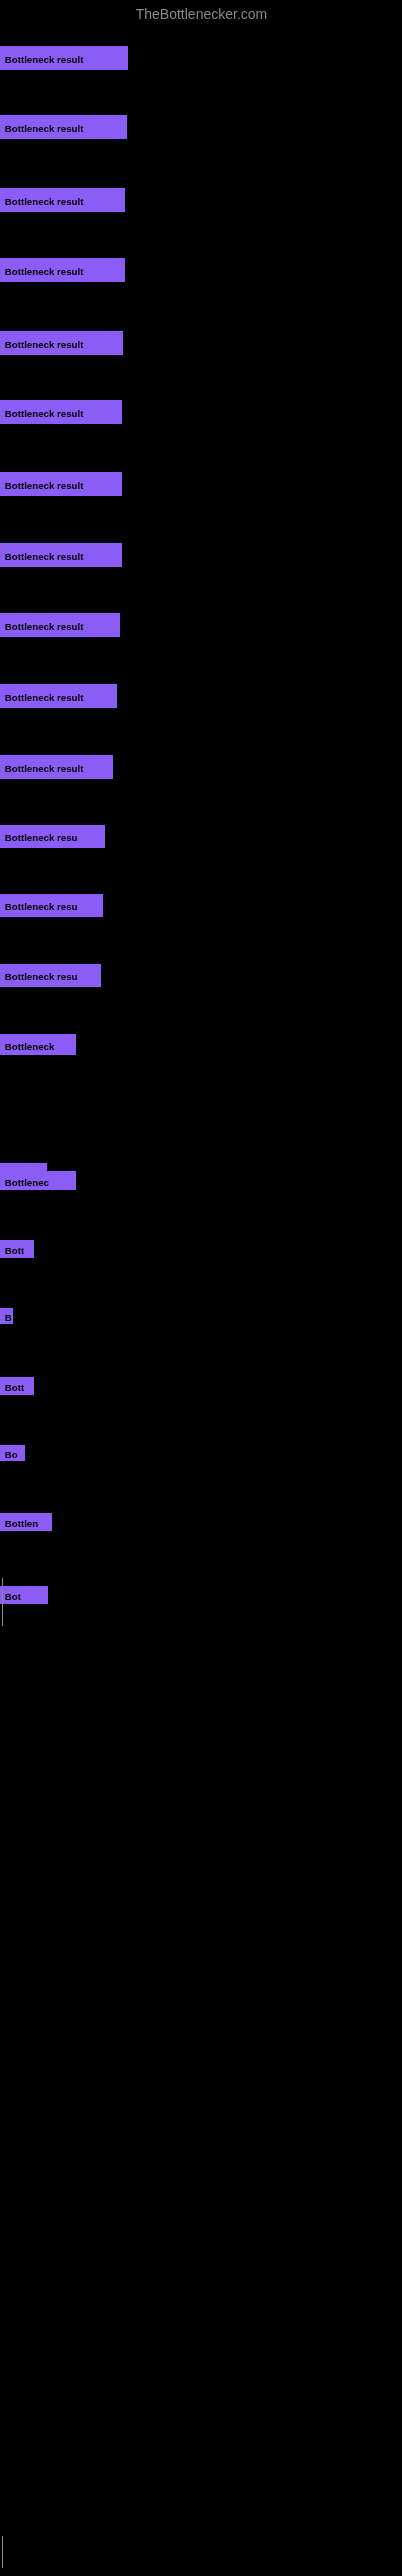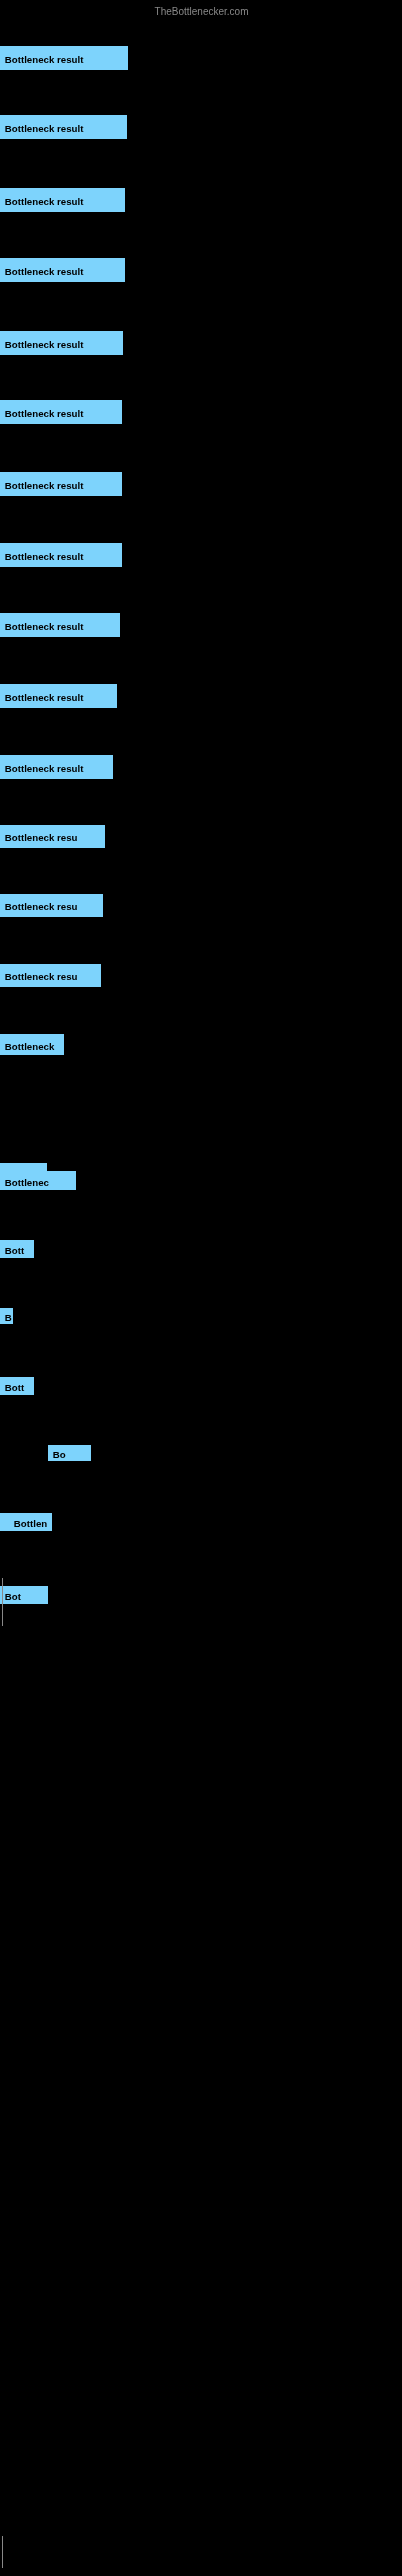--- a/index.html
+++ b/index.html
@@ -14,25 +14,25 @@
       font-family: Arial, sans-serif;
       position: relative;
     }
     .site-title {
       position: absolute;
       top: 6.4px;
       left: 0;
       right: 0;
       text-align: center;
       color: #888888;
-      font-size: 10px;
+      font-size: 14px;
     }
     .bottleneck-badge {
       position: absolute;
-      background-color: #7dd3fc;
+      background-color: #8b5cf6;
       color: #000000;
       font-size: 9.7px;
       font-weight: bold;
       padding: 2.4px 4.8px;
       white-space: nowrap;
       overflow: hidden;
     }
     .vertical-line {
       position: absolute;
       width: 1.6px;
@@ -52,27 +52,27 @@
     <div class="bottleneck-badge" style="top: 331px; left: 0px; width: 123px; height: 24px; line-height: 24px;">Bottleneck result</div>
     <div class="bottleneck-badge" style="top: 400px; left: 0px; width: 122px; height: 24px; line-height: 24px;">Bottleneck result</div>
     <div class="bottleneck-badge" style="top: 472px; left: 0px; width: 122px; height: 24px; line-height: 24px;">Bottleneck result</div>
     <div class="bottleneck-badge" style="top: 543px; left: 0px; width: 122px; height: 24px; line-height: 24px;">Bottleneck result</div>
     <div class="bottleneck-badge" style="top: 613px; left: 0px; width: 120px; height: 24px; line-height: 24px;">Bottleneck result</div>
     <div class="bottleneck-badge" style="top: 684px; left: 0px; width: 117px; height: 24px; line-height: 24px;">Bottleneck result</div>
     <div class="bottleneck-badge" style="top: 755px; left: 0px; width: 113px; height: 24px; line-height: 24px;">Bottleneck result</div>
     <div class="bottleneck-badge" style="top: 825px; left: 0px; width: 105px; height: 22.5px; line-height: 22.5px;">Bottleneck resu</div>
     <div class="bottleneck-badge" style="top: 894px; left: 0px; width: 103px; height: 22.5px; line-height: 22.5px;">Bottleneck resu</div>
     <div class="bottleneck-badge" style="top: 964px; left: 0px; width: 101px; height: 22.5px; line-height: 22.5px;">Bottleneck resu</div>
-    <div class="bottleneck-badge" style="top: 1034px; left: 0px; width: 64px; height: 21px; line-height: 21px;">Bottleneck</div>
+    <div class="bottleneck-badge" style="top: 1034px; left: 0px; width: 76px; height: 21px; line-height: 21px;">Bottleneck</div>
     <div class="bottleneck-badge" style="top: 1163px; left: 0px; width: 47px; height: 23px; line-height: 19.3px;">Bottle</div>
     <div class="bottleneck-badge" style="top: 1171px; left: 0px; width: 76px; height: 19.3px; line-height: 19.3px;">Bottlenec</div>
     <div class="bottleneck-badge" style="top: 1240px; left: 0px; width: 34px; height: 17.7px; line-height: 17.7px;">Bott</div>
     <div class="bottleneck-badge" style="top: 1308px; left: 0px; width: 13px; height: 16px; line-height: 16px;">B</div>
     <div class="bottleneck-badge" style="top: 1377px; left: 0px; width: 34px; height: 17.7px; line-height: 17.7px;">Bott</div>
-    <div class="bottleneck-badge" style="top: 1445px; left: 0px; width: 43px; height: 16px; line-height: 16px; margin-left: 48px;">Bo</div>
-    <div class="bottleneck-badge" style="top: 1513px; left: 0px; width: 52px; height: 17.7px; line-height: 17.7px; text-align: right;">Bottlen</div>
+    <div class="bottleneck-badge" style="top: 1445px; left: 0px; width: 25px; height: 16px; line-height: 16px;">Bo</div>
+    <div class="bottleneck-badge" style="top: 1513px; left: 0px; width: 52px; height: 17.7px; line-height: 17.7px;">Bottlen</div>
     <div class="bottleneck-badge" style="top: 1586px; left: 0px; width: 48px; height: 17.7px; line-height: 17.7px;">Bot</div>
   </div>
 <div id="lines-container">
     <div class="vertical-line" style="top: 1578px; left: 1.6px; height: 48px;"></div>
     <div class="vertical-line" style="top: 2536px; left: 1.6px; height: 32px;"></div>
   </div>
 
 
 </body></html>

